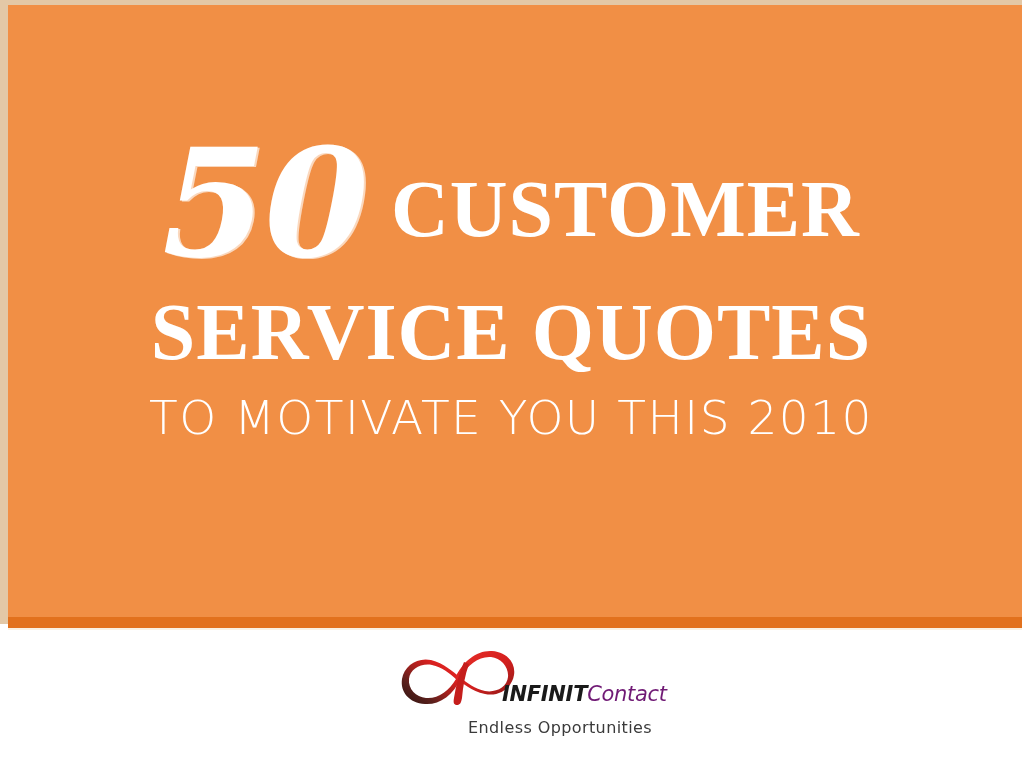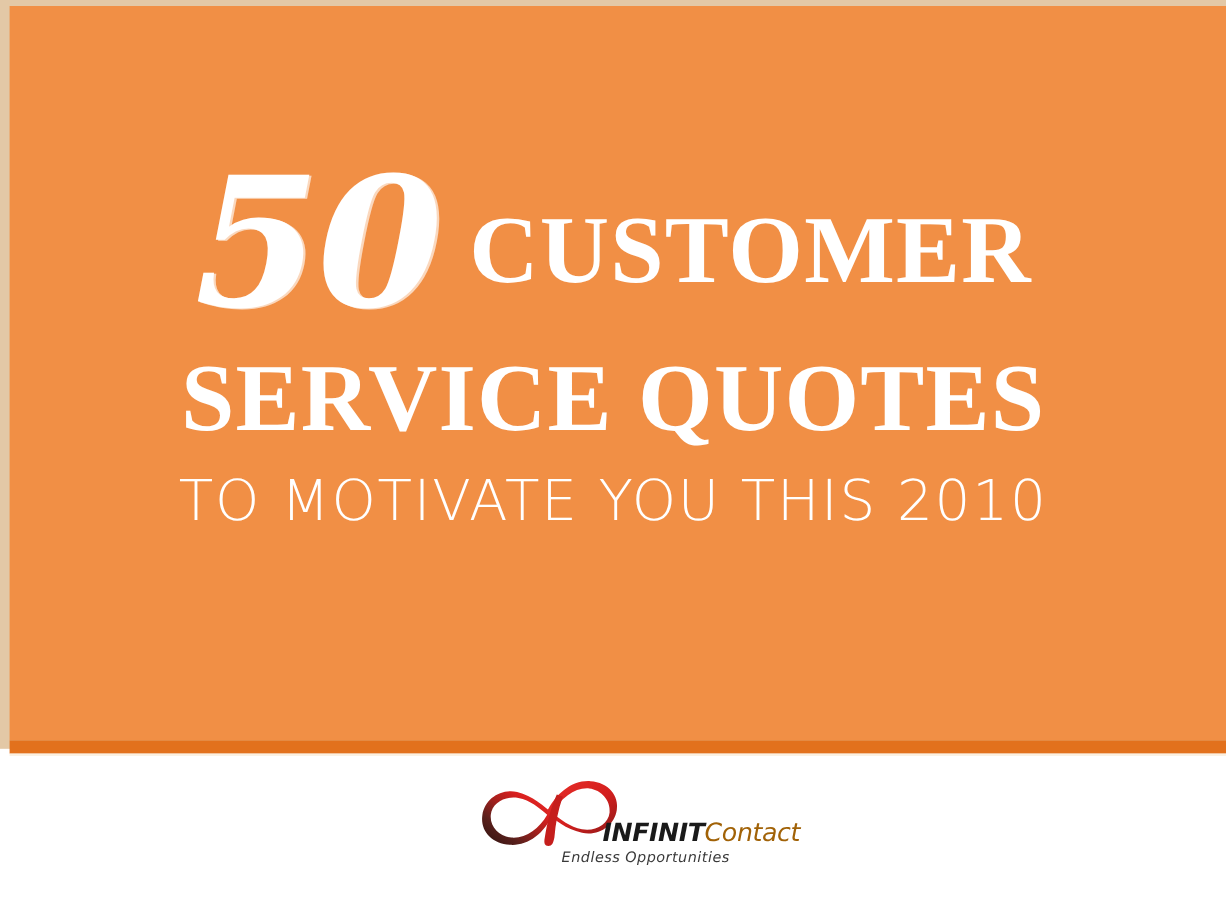--- a/index.html
+++ b/index.html
@@ -163,29 +163,28 @@
   .wm-infinit {
     font-weight: bold;
     font-style: italic;
     color: #1a1a1a;
     letter-spacing: -0.3px;
     margin-left: 34px;
   }
   .wm-contact {
     font-weight: normal;
     font-style: italic;
-    color: #a16207;
+    color: #701a75;
     letter-spacing: -0.3px;
   }
   .tagline {
     white-space: nowrap;
-    margin-top: 3px;
+    margin-top: 15px;
     font-family: "DejaVu Sans", "Liberation Sans", sans-serif;
-    font-style: italic;
-    font-size: 12px;
+    font-size: 16px;
     letter-spacing: 0.4px;
     color: #3a3a3a;
   }
 </style>
 </head>
 <body>
 
 <div id="slide">
 
   <div class="panel-edge"></div>

